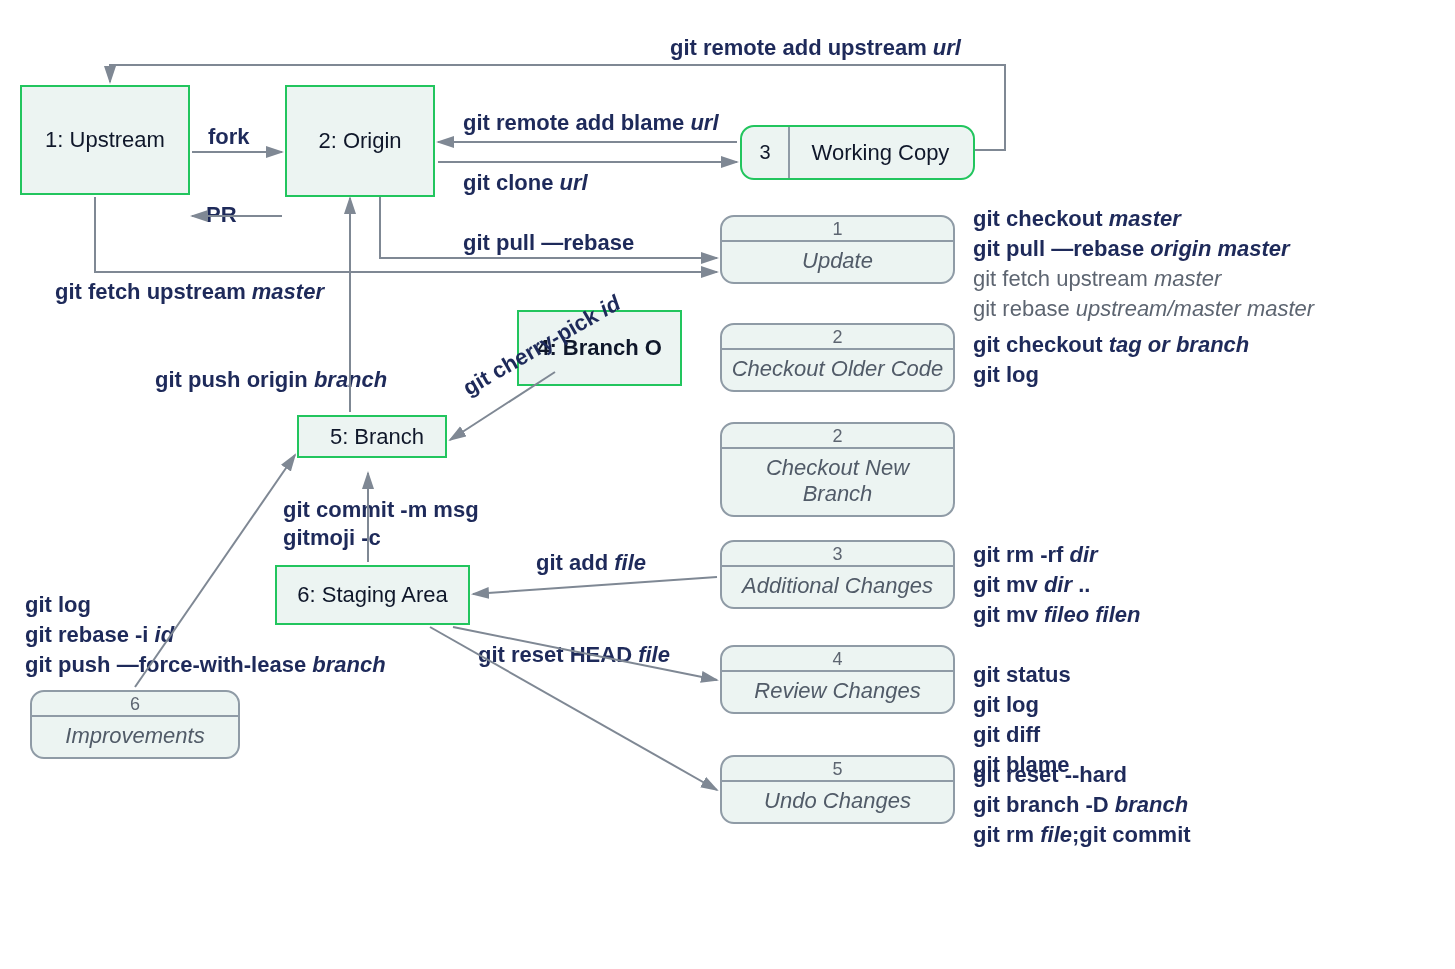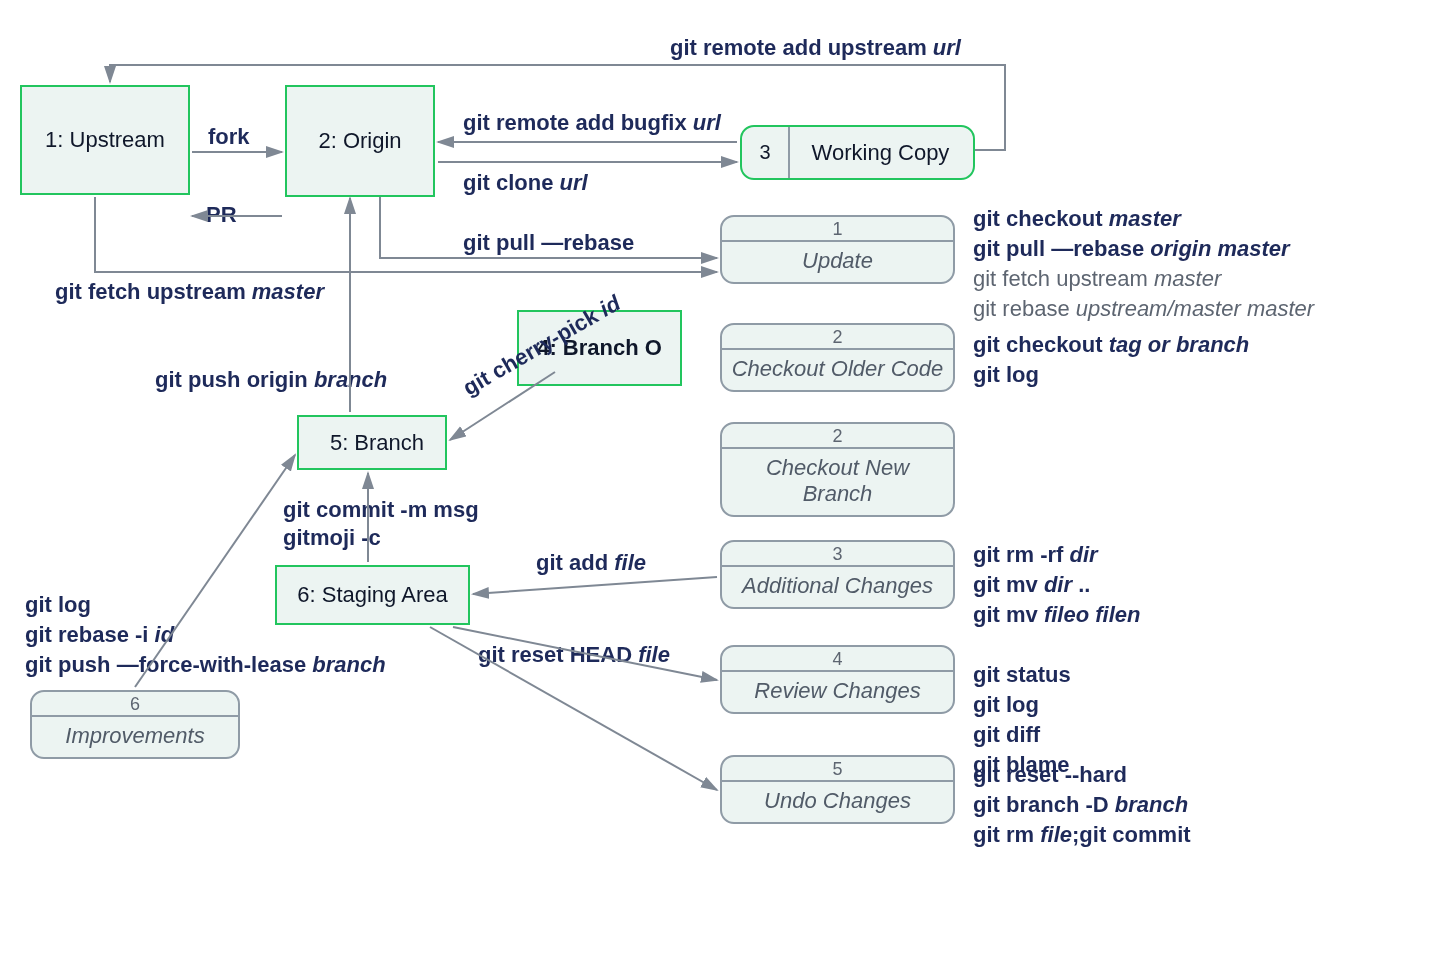--- a/index.html
+++ b/index.html
@@ -77,21 +77,21 @@
   .arrhead { fill:#7f8894; }
 </style>
 </head>
 <body>
 
 <div class="canvas">
 
   <div class="node" style="left:20px;  top:85px;  width:170px; height:110px;">1: Upstream</div>
   <div class="node" style="left:285px; top:85px;  width:150px; height:112px;">2: Origin</div>
   <div class="node" style="left:517px; top:310px; width:165px; height:76px;font-weight:bold;">4: Branch O</div>
-  <div class="node" style="left:297px; top:415px; width:150px; height:55px;padding-left:10px;">5: Branch</div>
+  <div class="node" style="left:297px; top:415px; width:150px; height:43px;padding-left:10px;">5: Branch</div>
   <div class="node" style="left:275px; top:565px; width:195px; height:60px;">6: Staging Area</div>
 
   <div class="node working-copy" style="left:740px; top:125px; width:235px; height:55px; border-radius:14px;">
     <div class="wc-num">3</div>
     <div class="wc-label">Working Copy</div>
   </div>
 
   <div class="pill" style="left:720px; top:215px; width:235px;">
     <div class="num">1</div>
     <div class="label">Update</div>
@@ -120,21 +120,21 @@
   <div class="pill" style="left:30px; top:690px; width:210px;">
     <div class="num">6</div>
     <div class="label">Improvements</div>
   </div>
 
   <div class="lbl" style="left:670px; top:33px;">
     <span class="b">git remote add upstream </span><span class="i b">url</span>
   </div>
   <div class="lbl b" style="left:208px; top:122px;">fork</div>
   <div class="lbl" style="left:463px; top:108px;">
-    <span class="b">git remote add bugfix </span><span class="i b">url</span>
+    <span class="b">git remote add blame </span><span class="i b">url</span>
   </div>
   <div class="lbl" style="left:463px; top:168px;">
     <span class="b">git clone  </span><span class="i b">url</span>
   </div>
   <div class="lbl b" style="left:206px; top:200px;">PR</div>
   <div class="lbl b" style="left:463px; top:228px;">git pull —rebase</div>
   <div class="lbl" style="left:55px; top:277px;">
     <span class="b">git  fetch upstream </span><span class="i b">master</span>
   </div>
   <div class="lbl" style="left:155px; top:365px;">

